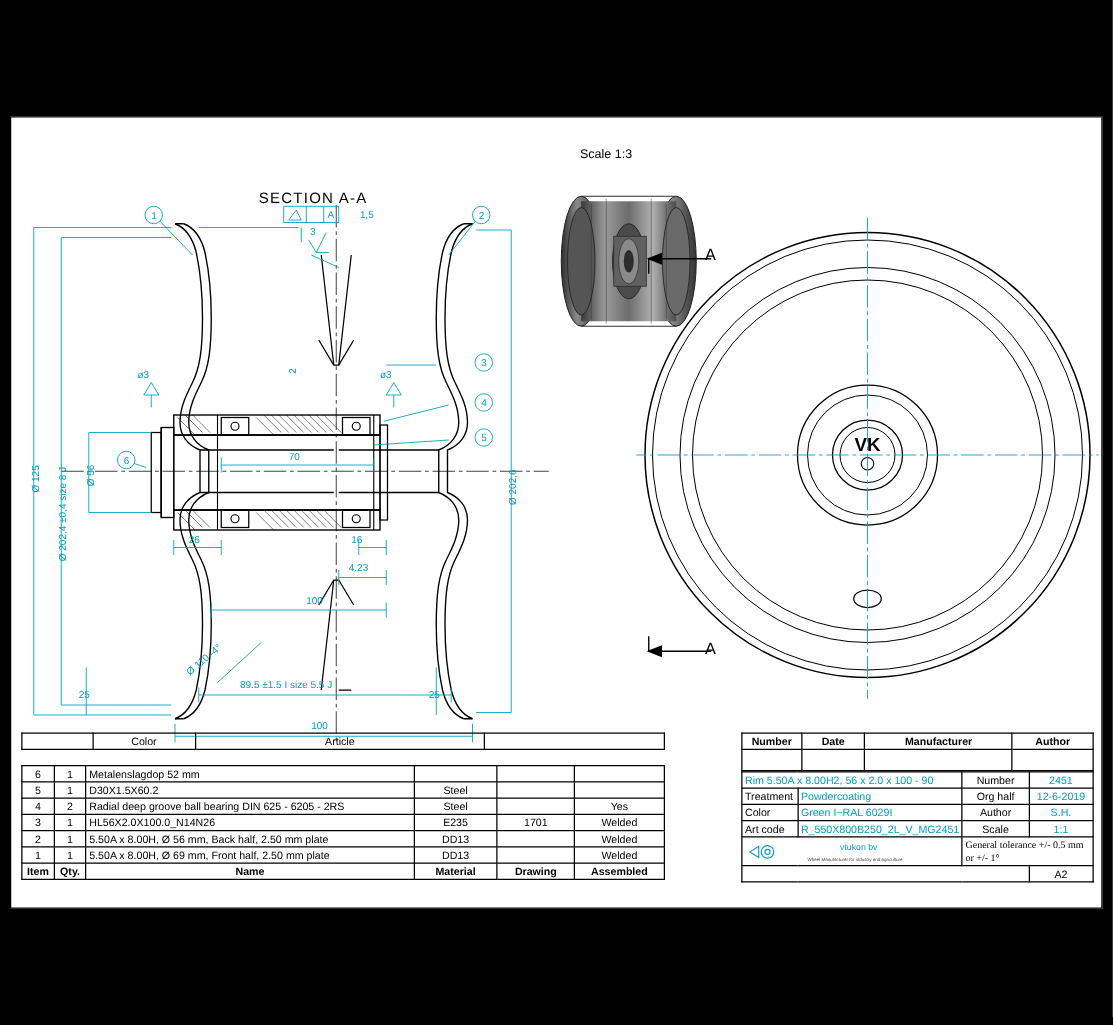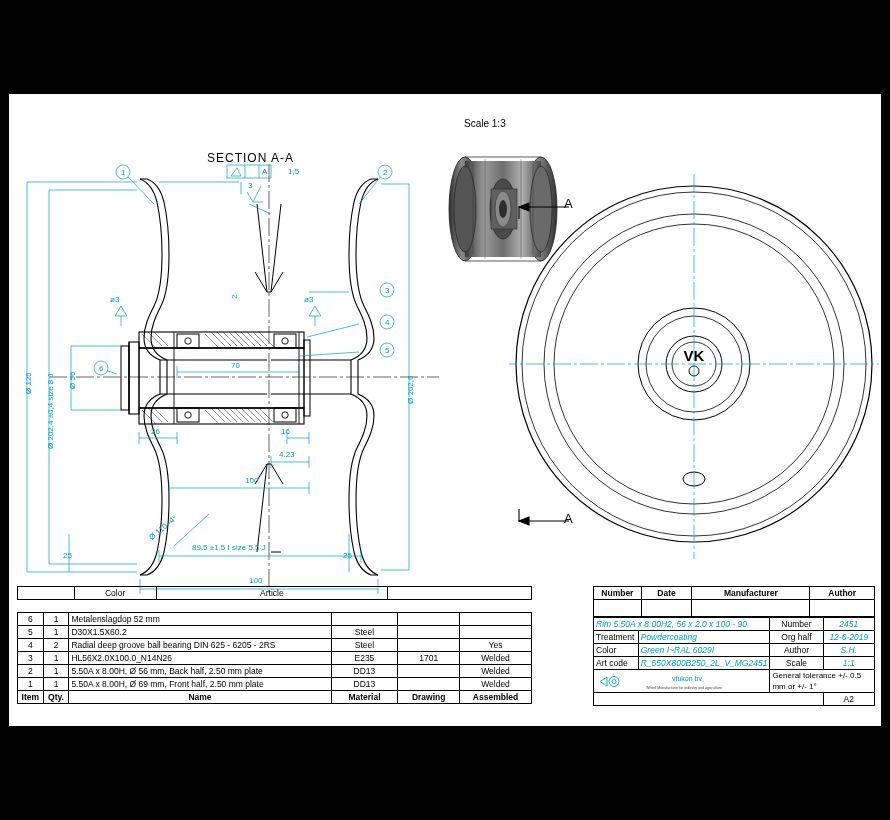--- a/index.html
+++ b/index.html
@@ -80,21 +80,21 @@
     border: 1px solid #000;
     font-size: 8.5px;
     height: 12px;
     line-height: 11px;
     padding: 0 2px;
     font-weight: normal;
     text-align: center;
   }
   #titleblock th { font-weight: bold; }
   #titleblock td.l { text-align: left; }
-  .tcyan { color: #00a0c6; font-style: italic; }
+  .tcyan { color: #00a0c6; }
 
   .logo-text {
     font-size: 7px;
     color: #00a0c6;
     font-family: "Liberation Sans", sans-serif;
   }
   .logo-sub {
     font-size: 3.6px;
     color: #444;
     font-family: "Liberation Sans", sans-serif;
@@ -509,21 +509,21 @@
               <g fill="none" stroke="#00a0c6" stroke-width="0.9">
                 <path d="M2,6.5 L9,2 L9,11 Z"></path>
                 <circle cx="16" cy="6.5" r="5"></circle>
                 <circle cx="16" cy="6.5" r="2"></circle>
               </g>
             </svg>
             <div class="logo-text" style="position:absolute; left:76px; top:1px;">vtukon bv</div>
             <div class="logo-sub" style="position:absolute; left:50px; top:11px;">Wheel Manufacturer for industry and agriculture</div>
           </div>
         </td>
-        <td colspan="2" class="l" style="font-size:8px;">General tolerance +/- 0.5 mm or +/- 1°</td>
+        <td colspan="2" class="l" style="font-size:8px;font-family:Liberation Serif, serif;">General tolerance +/- 0.5 mm or +/- 1°</td>
       </tr>
       <tr>
         <td colspan="3" style="height:12px;"></td>
         <td>A2</td>
       </tr>
     </tbody>
       </table>
   </div>
 
 </div>

